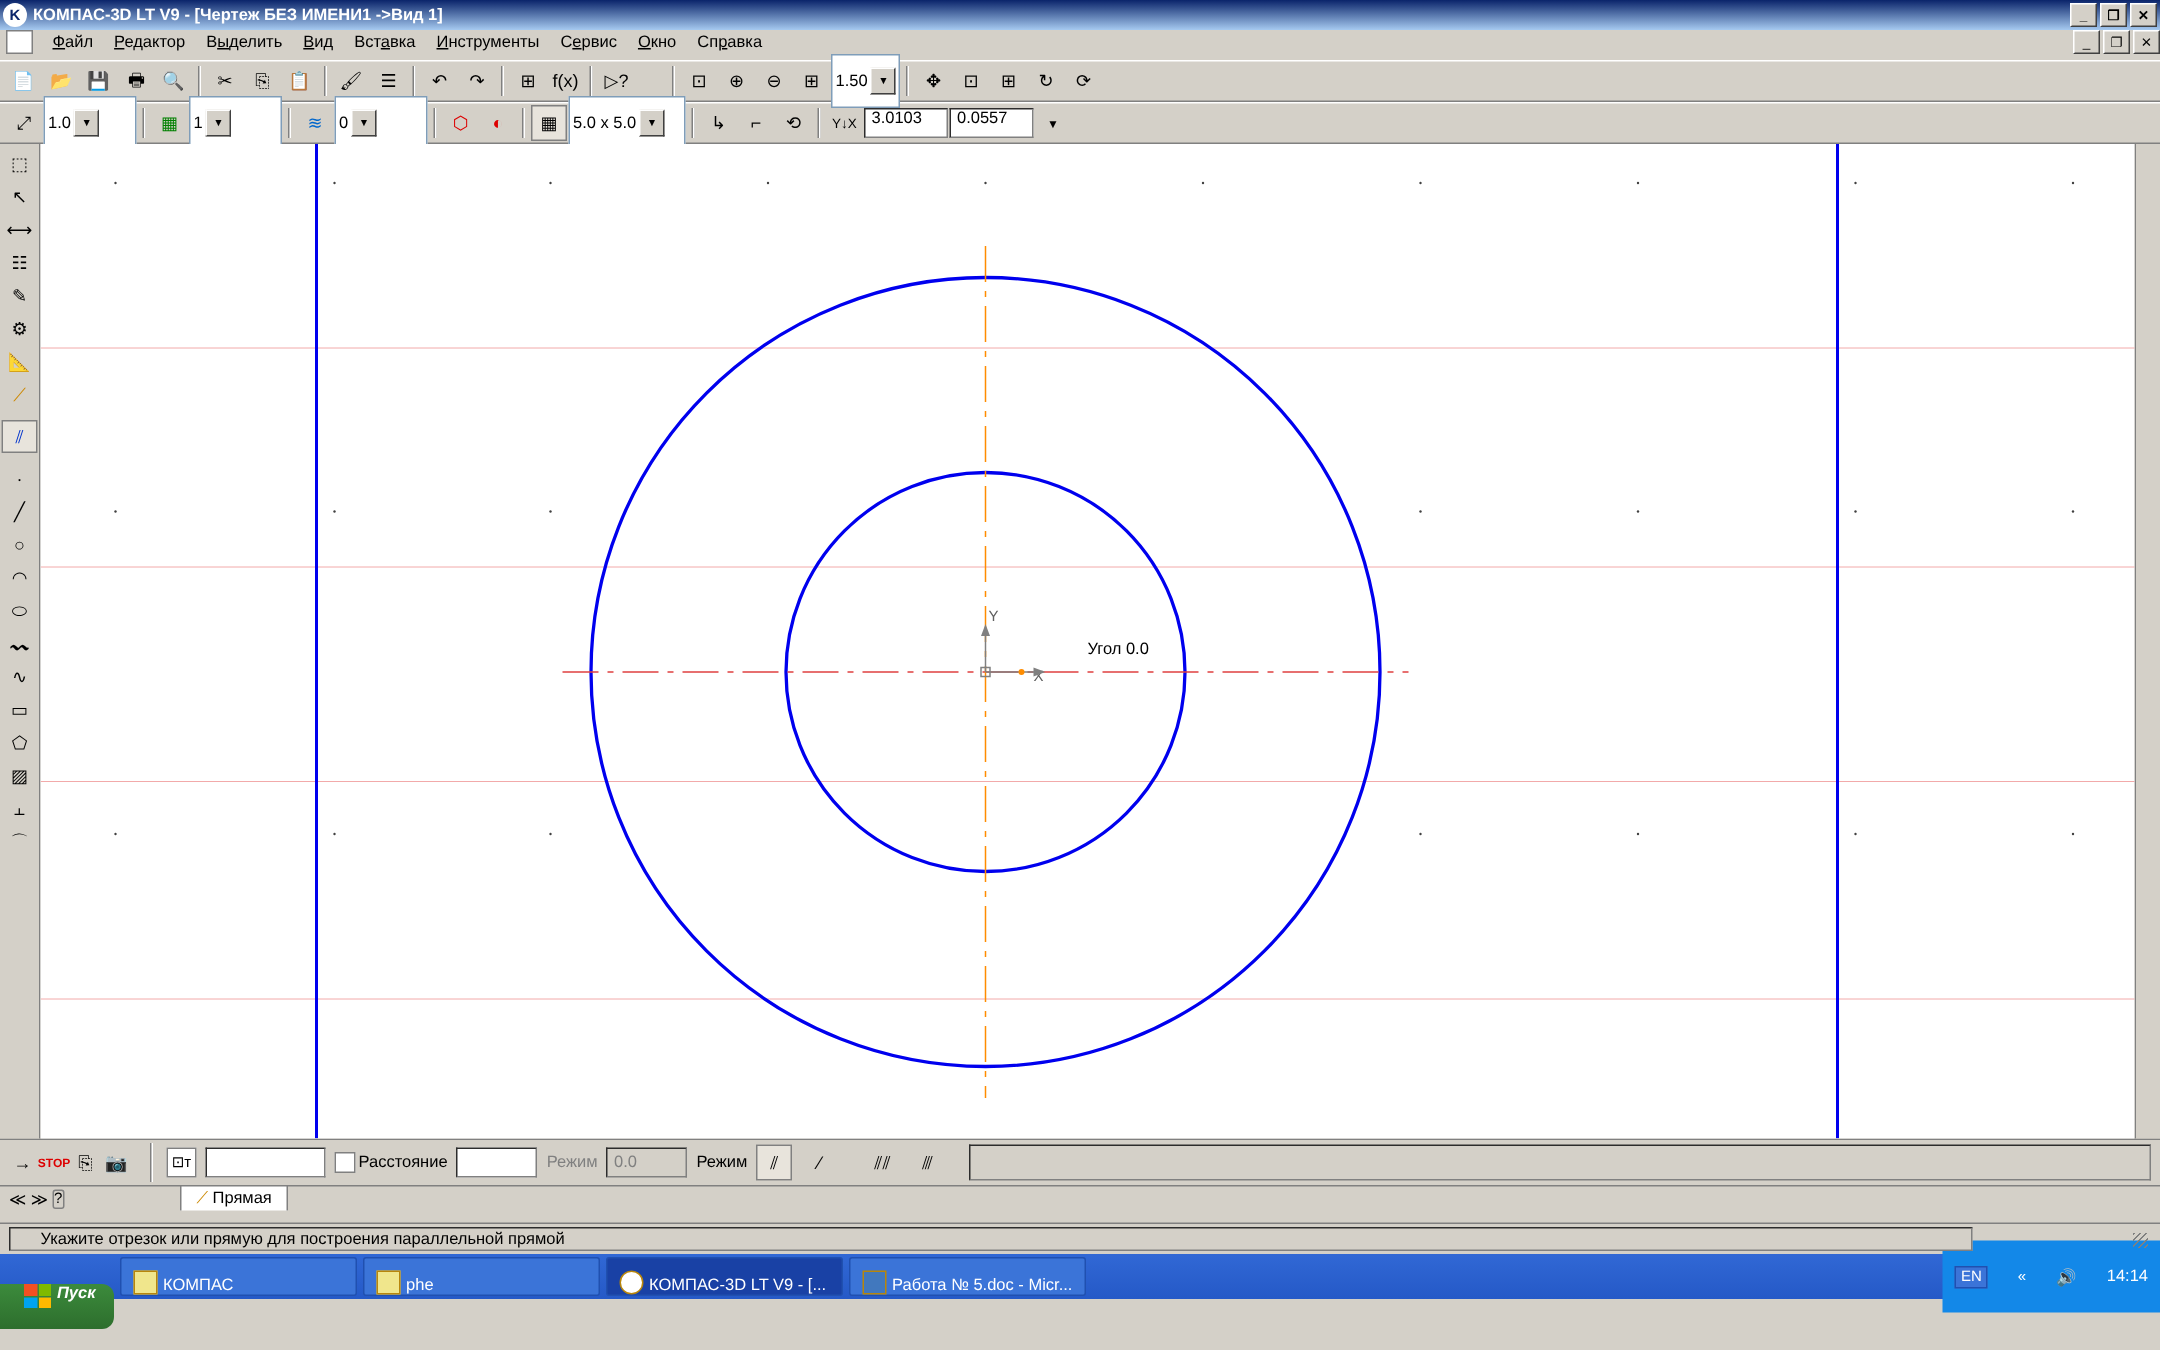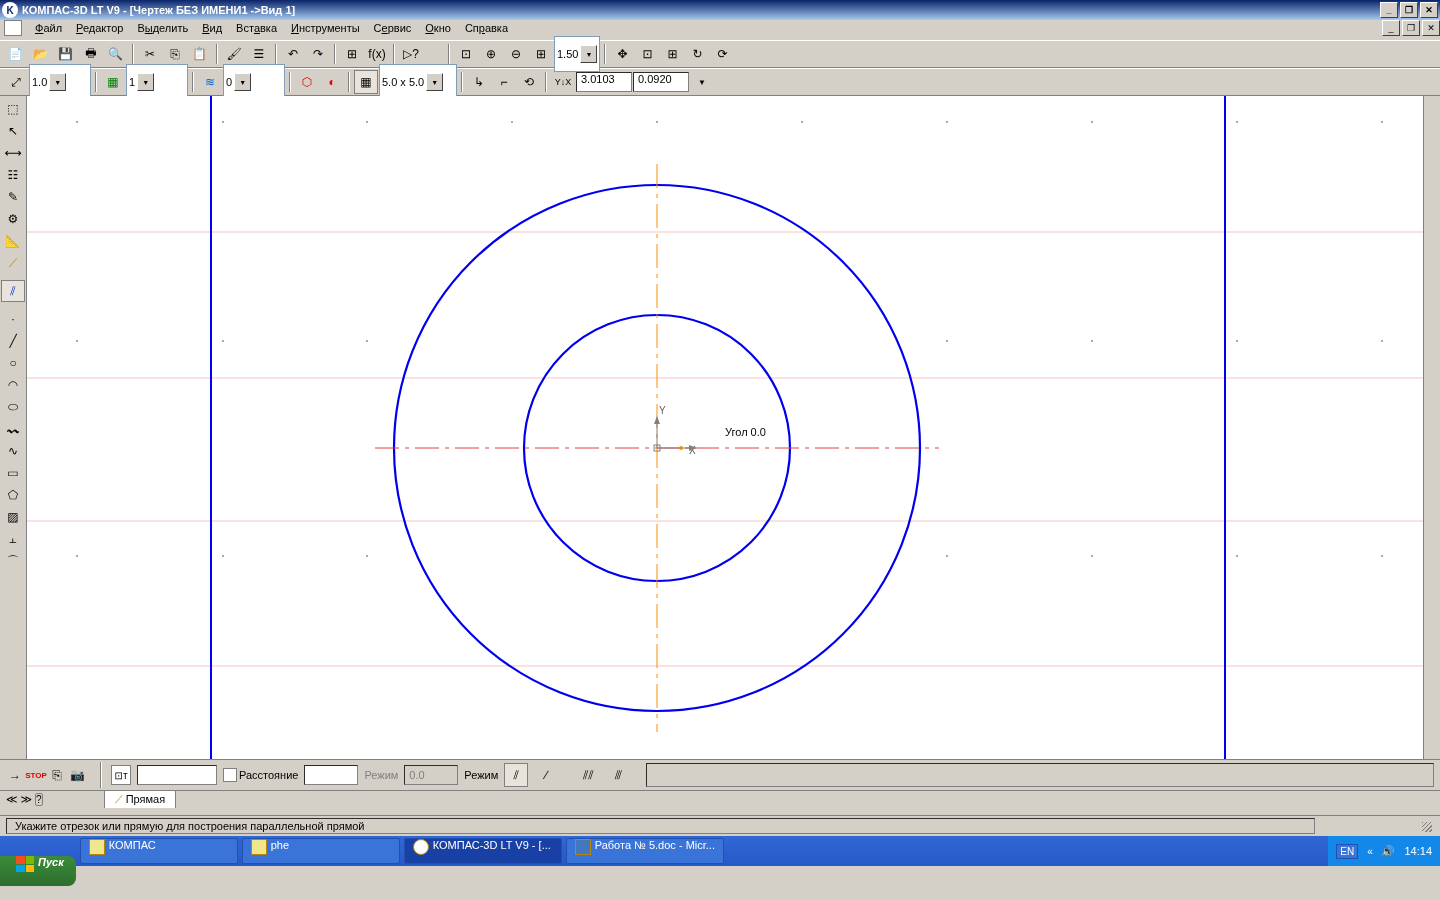--- a/index.html
+++ b/index.html
@@ -32,32 +32,32 @@
 .propbar .chk{width:12px;height:12px;border:1px solid #808080;background:#fff;margin-right:2px;}
 .tab{background:#fff;border:1px solid #808080;border-bottom:none;padding:2px 10px;font-size:11px;position:relative;top:-1px;}
 .hintbar{height:20px;border-top:1px solid #808080;background:#d4d0c8;display:flex;align-items:center;padding:0 6px;font-size:11px;}
 .taskbar{height:30px;background:linear-gradient(to bottom,#3168d5,#2559c7);display:flex;align-items:center;color:#fff;font-size:11px;}
 .startbtn{height:30px;background:linear-gradient(to bottom,#3c8b3c,#2d6e2d);display:flex;align-items:flex-start;padding:0 12px 0 16px;font-weight:bold;font-style:italic;border-radius:0 8px 8px 0;margin-top:40px;}
 .startbtn .flag{width:18px;height:16px;margin-right:4px;display:grid;grid-template-columns:1fr 1fr;grid-template-rows:1fr 1fr;gap:1px;}
 .startbtn .flag div:nth-child(1){background:#f25022}
 .startbtn .flag div:nth-child(2){background:#7fba00}
 .startbtn .flag div:nth-child(3){background:#00a4ef}
 .startbtn .flag div:nth-child(4){background:#ffb900}
-.taskitem{height:24px;background:#3b74d8;border:1px solid #2050b0;margin-left:4px;padding:0 8px;display:flex;align-items:flex-start;gap:4px;min-width:140px;border-radius:2px;}
+.taskitem{height:24px;background:#3b74d8;border:1px solid #2050b0;margin-left:4px;padding:0 8px;display:flex;align-items:flex-end;gap:4px;min-width:140px;border-radius:2px;}
 .taskitem.active{background:#1941a5;}
 .taskitem .ticon{width:14px;height:14px;background:#f0e68c;border:1px solid #b8860b;}
-.tray{margin-left:auto;background:#1388e8;height:30px;display:flex;align-items:center;padding:0 8px;gap:9px;}
+.tray{margin-left:auto;background:#1388e8;height:48px;display:flex;align-items:center;padding:0 8px;gap:20px;}
 .tray .lang{background:#3b74d8;padding:1px 3px;font-size:10px;border:1px solid #2050b0;}
 .scroll-spacer{width:16px;background:#d4d0c8;border-left:1px solid #808080;}
 .statusgrip{position:absolute;right:0;bottom:0;width:18px;height:18px;}
 .statusgrip::after{content:"";position:absolute;right:2px;bottom:2px;width:10px;height:10px;background:repeating-linear-gradient(135deg,#808080 0 1px,transparent 1px 3px);}
 .hintwrap{position:relative;flex:1;display:flex;}
-.hintfield{flex:1;border:1px inset #808080;background:#d4d0c8;padding:1px 8px;margin-right:119px;}
+.hintfield{flex:1;border:1px inset #808080;background:#d4d0c8;padding:1px 20px;margin-right:119px;}
 .tabrow-container{position:relative;height:24px;}
-.tabrow-inner{position:absolute;left:104px;top:0;display:flex;}
+.tabrow-inner{position:absolute;left:120px;top:0;display:flex;}
 </style>
 </head>
 <body>
 
 <div class="titlebar">
   <div class="icon">K</div>
   <span>КОМПАС-3D LT V9 - [Чертеж БЕЗ ИМЕНИ1 -&gt;Вид 1]</span>
   <div class="spacer"></div>
   <div class="winbtn">_</div>
   <div class="winbtn">❐</div>
@@ -150,21 +150,21 @@
   <div class="sep"></div>
   <div class="tbtn">↳</div>
   <div class="tbtn">⌐</div>
   <div class="tbtn">⟲</div>
   <div class="sep"></div>
   <div class="tbtn" style="font-size:9px">Y↓X</div>
   <div class="readout" style="width:46px">
       <span>3.0103</span>
     </div>
   <div class="readout" style="width:46px">
-      <span>0.0920</span>
+      <span>0.0557</span>
     </div>
   <div class="tbtn" style="font-size:8px">▼</div>
 </div>
 
 <div class="main">
   <div class="lefttools">
     <div class="tbtn">⬚</div>
     <div class="tbtn">↖</div>
     <div class="tbtn">⟷</div>
     <div class="tbtn">☷</div>

